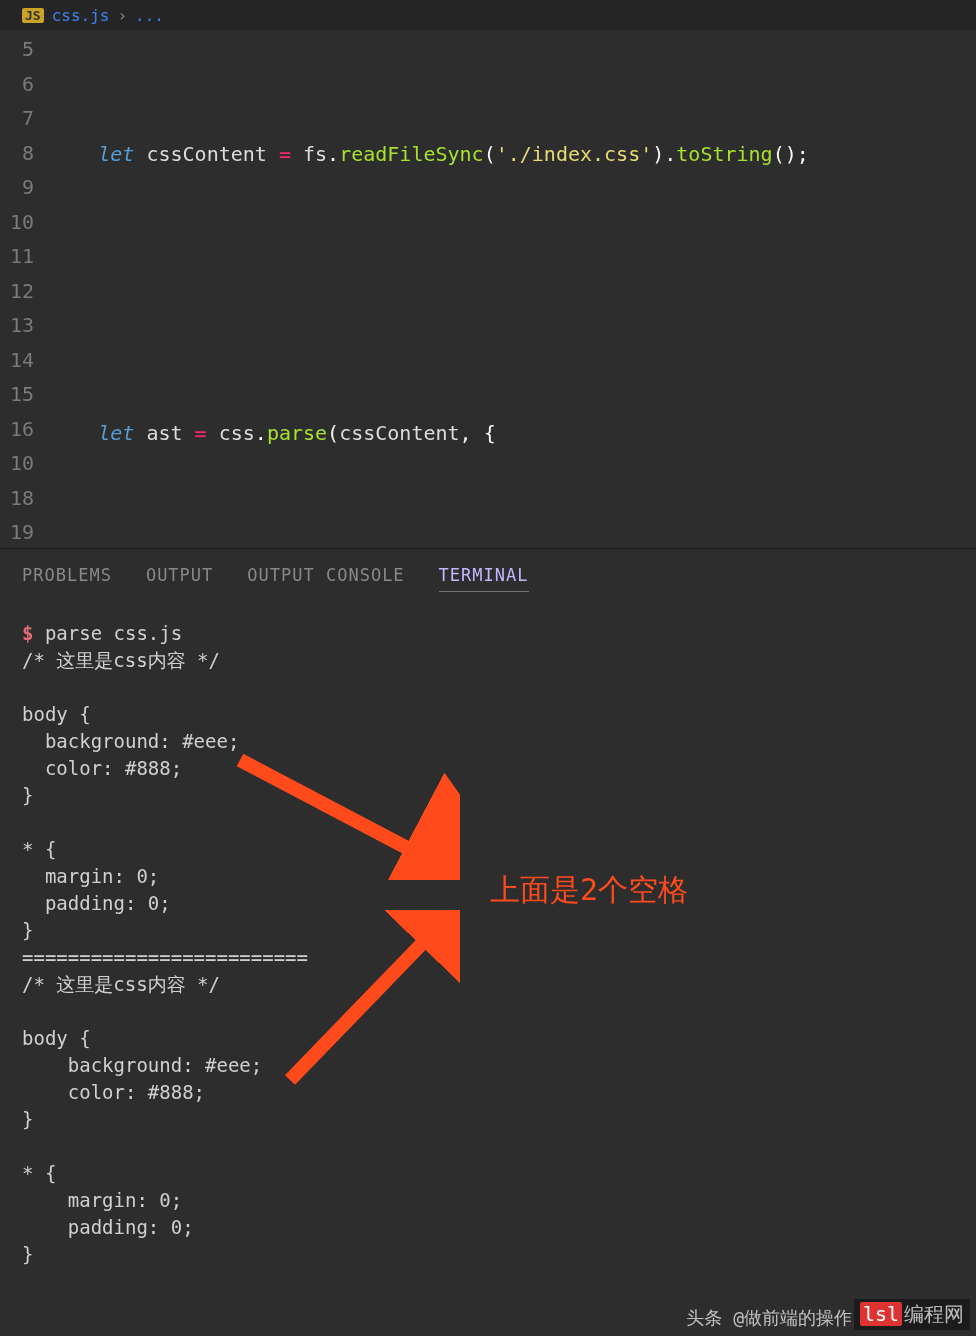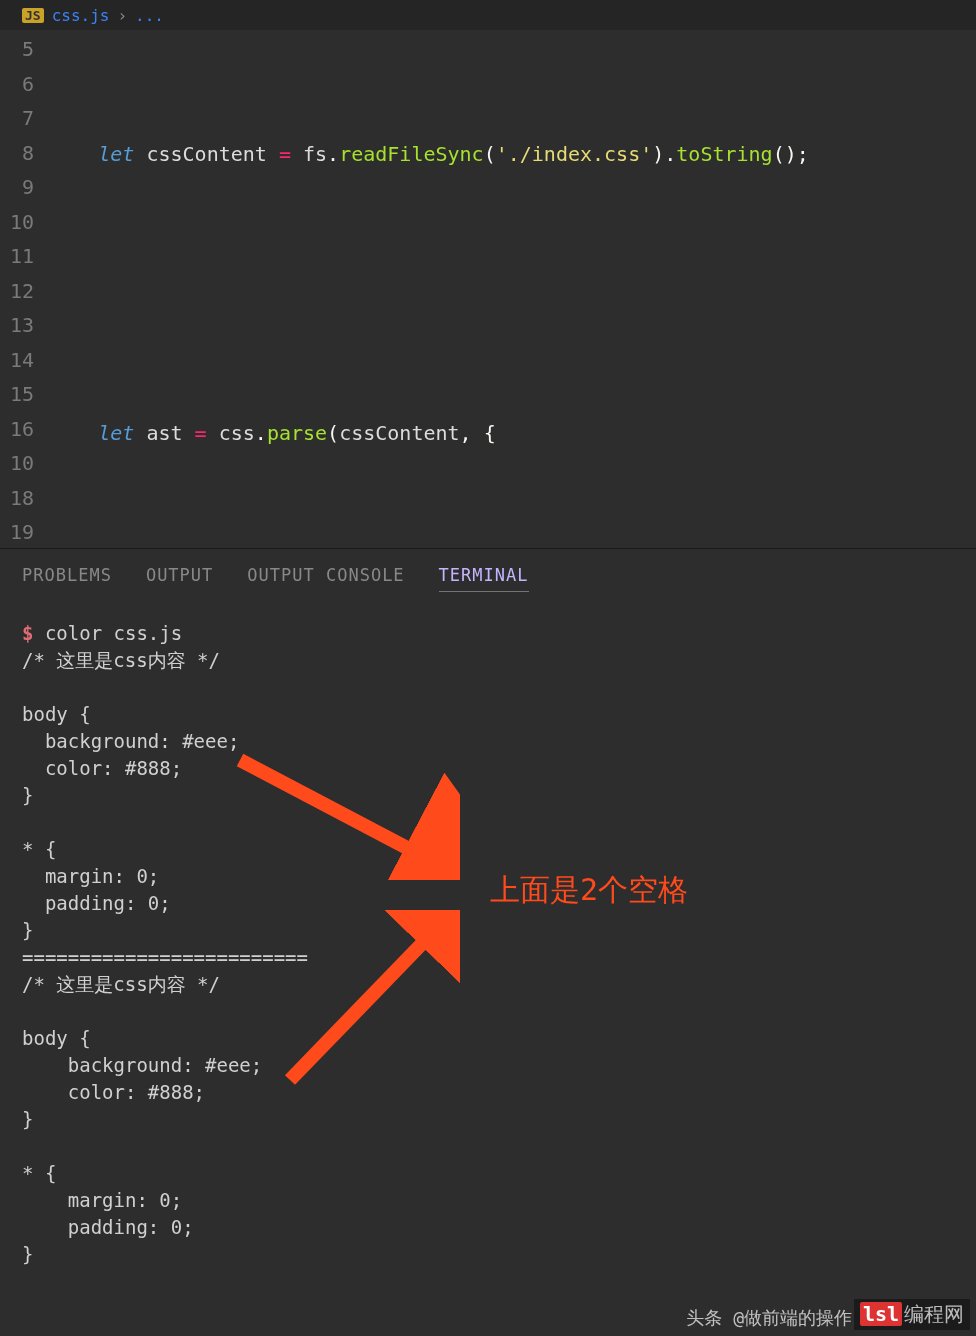--- a/index.html
+++ b/index.html
@@ -157,21 +157,21 @@
   </div>
 </div>
 
 <div class="panel-tabs">
   <div class="panel-tab">PROBLEMS</div>
   <div class="panel-tab">OUTPUT</div>
   <div class="panel-tab">OUTPUT CONSOLE</div>
   <div class="panel-tab active">TERMINAL</div>
 </div>
 
-<div class="terminal"><span class="prompt">$</span> <span class="term-cmd">color css.js</span>
+<div class="terminal"><span class="prompt">$</span> <span class="term-cmd">parse css.js</span>
 <span>/* 这里是css内容 */
 
 body {
   background: #eee;
   color: #888;
 }
 
 * {
   margin: 0;
   padding: 0;
@@ -205,14 +205,14 @@
     </defs>
   <line x1="10" y1="170" x2="160" y2="15" stroke="#ff4a1c" stroke-width="14" marker-end="url(#ah2)"></line>
 </svg>
 
 <div class="annot" style="left:490px;top:870px">
   <div>上面是2个空格</div>
 </div>
 
 <div class="watermark-left">头条 @做前端的操作</div>
 <div class="watermark-right">
-  <span style="background:#d33;color:#fff;padding:0 3px;border-radius:2px;margin-right:2px;font-weight:bold">lsl</span><span>编程网</span>
+  <span style="background:#d33;color:#fff;padding:0 3px;border-radius:2px;margin-right:2px;font-weight:normal">lsl</span><span>编程网</span>
 </div>
 
 </body></html>

